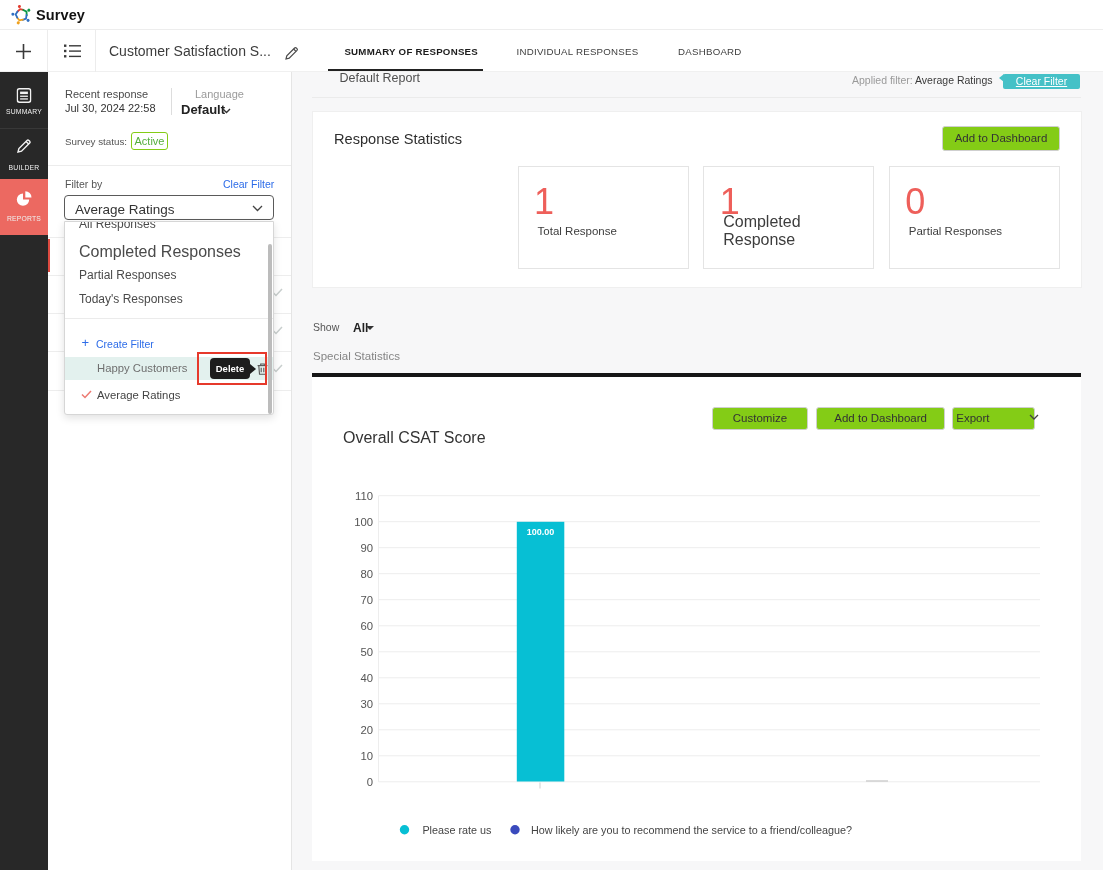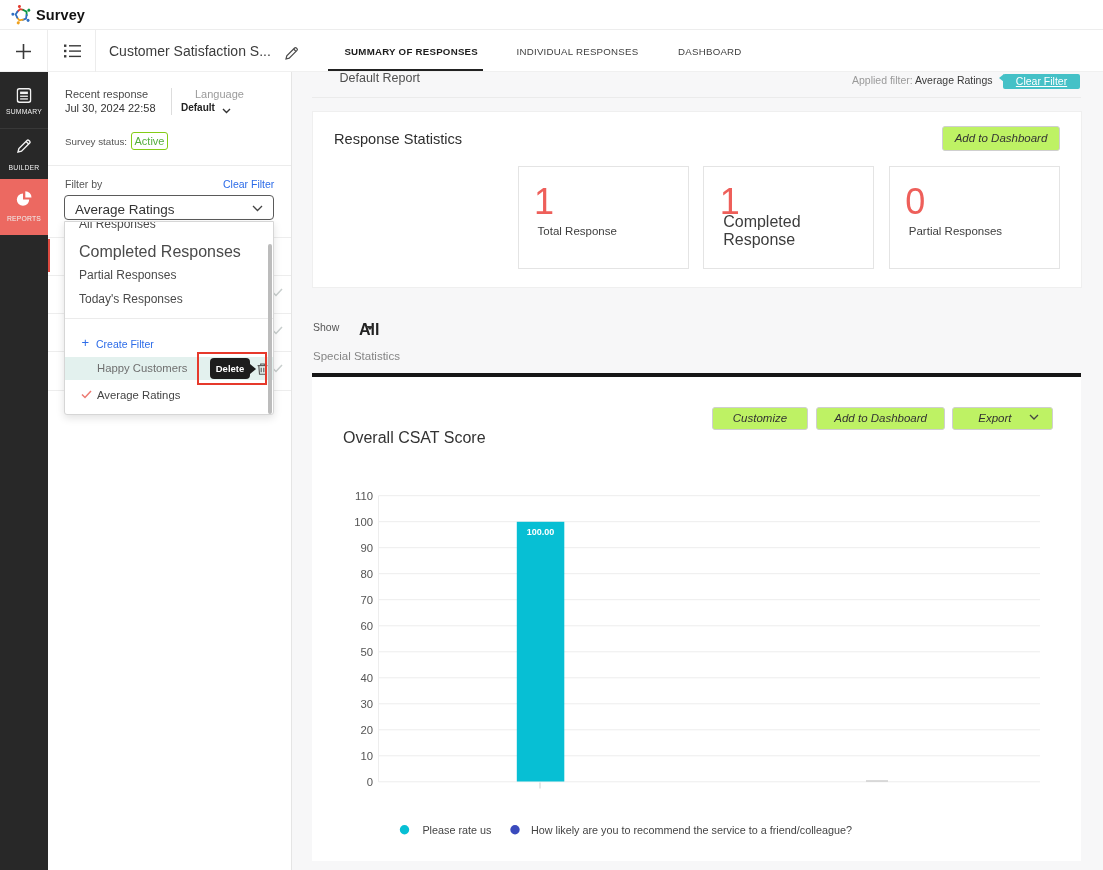--- a/index.html
+++ b/index.html
@@ -23,22 +23,22 @@
   #snav { left:0; top:72px; width:48px; height:798px; background:#282828; }
   .nitem { position:absolute; left:0; width:48px; height:53px; border-bottom:1px solid #383838; color:#f2f2f2; }
   .nitem .lbl { position:absolute; width:48px; text-align:center; top:32px; font-size:6.8px; letter-spacing:.2px; color:#f0f0f0; }
   .nicon { position:absolute; left:50%; transform:translateX(-50%); top:12px; }
 
   
   #lpanel { left:48px; top:72px; width:244px; height:798px; background:#fff; border-right:1px solid #e5e5e5; }
 
   
   #main { left:292px; top:72px; width:811px; height:798px; background:#f7f7f8; }
-  .btn { position:absolute; background:#bef264; border:1px solid #cfcfcf; border-radius:3px;
-         font-size:13px; color:#333; text-align:center;font-style:italic; }
+  .btn { position:absolute; background:#84cc16; border:1px solid #cfcfcf; border-radius:3px;
+         font-size:13px; color:#333; text-align:center; }
 </style>
 </head>
 <body>
 <div id="page">
 
   <div class="abs" id="hdr">
     <svg class="abs" style="left:11px;top:3px" width="21" height="23" viewBox="0 0 21 23">
       <g fill="none" stroke-linecap="round">
         <g transform="translate(10.5,11.8)">
           <g transform="rotate(-14)">
@@ -123,21 +123,21 @@
       <div class="lbl" style="top:36px">REPORTS</div>
     </div>
   </div>
 
   <div class="abs" id="lpanel">
 
     <div class="abs" style="left:17px;top:16px;font-size:11px;color:#4a4a4a;">Recent response</div>
     <div class="abs" style="left:17px;top:30px;font-size:11px;color:#333;">Jul 30, 2024 22:58</div>
     <div class="abs" style="left:123px;top:16px;width:1px;height:27px;background:#ddd;"></div>
     <div class="abs" style="left:133px;top:16px;font-size:11px;color:#9b9b9b;margin-left:14px;">Language</div>
-    <div class="abs" style="left:133px;top:29.5px;font-size:10px;font-weight:700;color:#222;text-align:right;">Default</div>
+    <div class="abs" style="left:133px;top:29.5px;font-size:13px;font-weight:700;color:#222;text-align:right;">Default</div>
     <svg class="abs" style="left:174px;top:36px" width="9" height="6" viewBox="0 0 9 6">
         <path d="M1 1 L4.5 4.5 L8 1" fill="none" stroke="#333" stroke-width="1.4"></path>
       </svg>
     <div class="abs" style="left:17px;top:64px;font-size:9.8px;color:#555;">Survey status:</div>
     <div class="abs" style="left:83px;top:60px;width:37px;height:17.5px;border:1px solid #84cc16;border-radius:3px;color:#53ad3c;font-size:11px;text-align:center;line-height:16px;">Active</div>
     <div class="abs" style="left:0;top:93px;width:243px;height:1px;background:#ececec;"></div>
 
     <div class="abs" style="left:17px;top:106px;font-size:10.5px;color:#555;">Filter by</div>
     <div class="abs" style="left:175px;top:106px;font-size:10.5px;color:#2d6ce8;">Clear Filter</div>
 
@@ -217,28 +217,28 @@
         <div class="abs" style="left:15.5px;top:13.5px;font-size:36px;color:#ee5f5a;">1</div>
         <div class="abs" style="left:19px;top:46px;font-size:16px;color:#3d3d3d;">Completed Response</div>
       </div>
       <div class="abs" style="left:575.8px;top:54px;width:171px;height:103px;border:1px solid #e4e4e4;">
         <div class="abs" style="left:15.5px;top:13.5px;font-size:36px;color:#ee5f5a;">0</div>
         <div class="abs" style="left:19px;top:57.5px;font-size:11.5px;color:#3d3d3d;">Partial Responses</div>
       </div>
     </div>
 
     <div class="abs" style="left:21px;top:249px;font-size:10.5px;color:#555;">Show</div>
-    <div class="abs" style="left:67px;top:248.5px;font-size:16px;font-weight:700;color:#222;">All</div>
+    <div class="abs" style="left:61px;top:248.5px;font-size:12px;font-weight:700;color:#222;">All</div>
     <div class="abs" style="left:74px;top:253.5px;width:0;height:0;border-left:4px solid transparent;border-right:4px solid transparent;border-top:4.5px solid #333;"></div>
     <div class="abs" style="left:21px;top:278px;font-size:11.5px;color:#858585;">Special Statistics</div>
 
     <div class="abs" style="left:20px;top:301px;width:769px;height:488px;background:#fff;border-top:4.5px solid #161616;">
       <div class="btn" style="left:399.7px;top:29.5px;width:96.6px;height:23px;line-height:21px;font-size:11.5px;">Customize</div>
       <div class="btn" style="left:504.4px;top:29.5px;width:128.5px;height:23px;line-height:21px;font-size:11.5px;">Add to Dashboard</div>
-      <div class="btn" style="left:640.3px;top:29.5px;width:101px;height:23px;line-height:21px;font-size:11.5px;text-align:left;padding-left:25px;">Export</div>
+      <div class="btn" style="left:640.3px;top:29.5px;width:83px;height:23px;line-height:21px;font-size:11.5px;text-align:left;padding-left:3px;">Export</div>
       <svg class="abs" style="left:717px;top:36.5px" width="10" height="7" viewBox="0 0 10 7">
           <path d="M1 1 L5 5 L9 1" fill="none" stroke="#444" stroke-width="1.3"></path>
         </svg>
       <div class="abs" style="left:31px;top:51.5px;font-size:16px;color:#333;">Overall CSAT Score</div>
       <svg class="abs" style="left:0;top:100px" width="769" height="380" viewBox="0 0 769 380">
 
         <g stroke="#ededed" stroke-width="1">
           <line x1="66.5" y1="18.7" x2="728" y2="18.7"></line>
           <line x1="66.5" y1="44.7" x2="728" y2="44.7"></line>
           <line x1="66.5" y1="70.7" x2="728" y2="70.7"></line>

